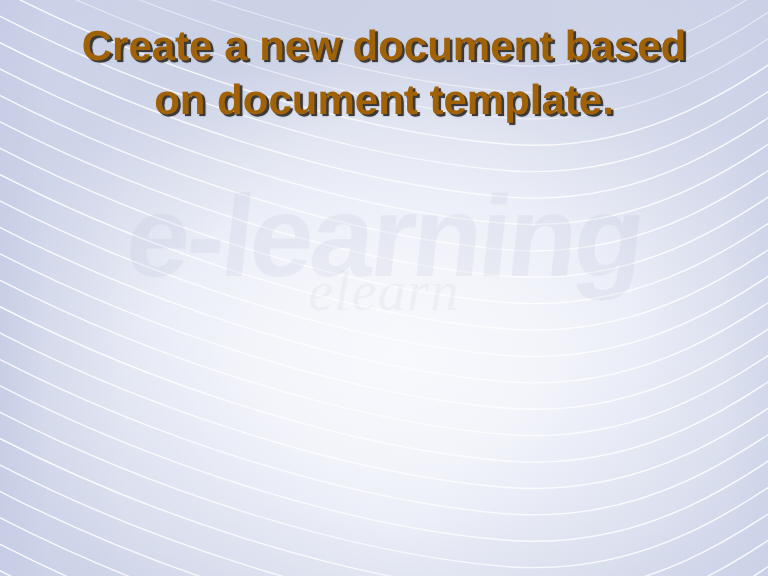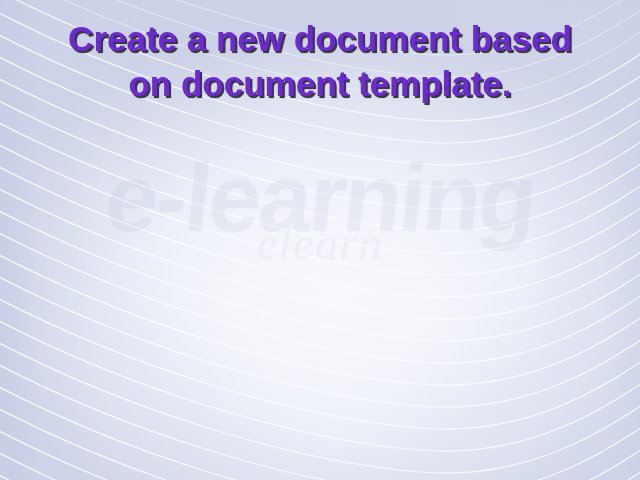--- a/index.html
+++ b/index.html
@@ -131,21 +131,21 @@
     text-align: center;
     pointer-events: none;
   }
 
   .title-line {
     display: block;
     font-family: "Liberation Sans", sans-serif;
     font-weight: bold;
     font-size: 35px;
     line-height: 45px;
-    color: #6d28d9;
+    color: #a16207;
     letter-spacing: 0px;
     text-shadow:
        2px 2px 0 #3a3a3a,
        2px 2px 1px #3a3a3a;
     white-space: nowrap;
   }
 </style>
 </head>
 <body>
 

